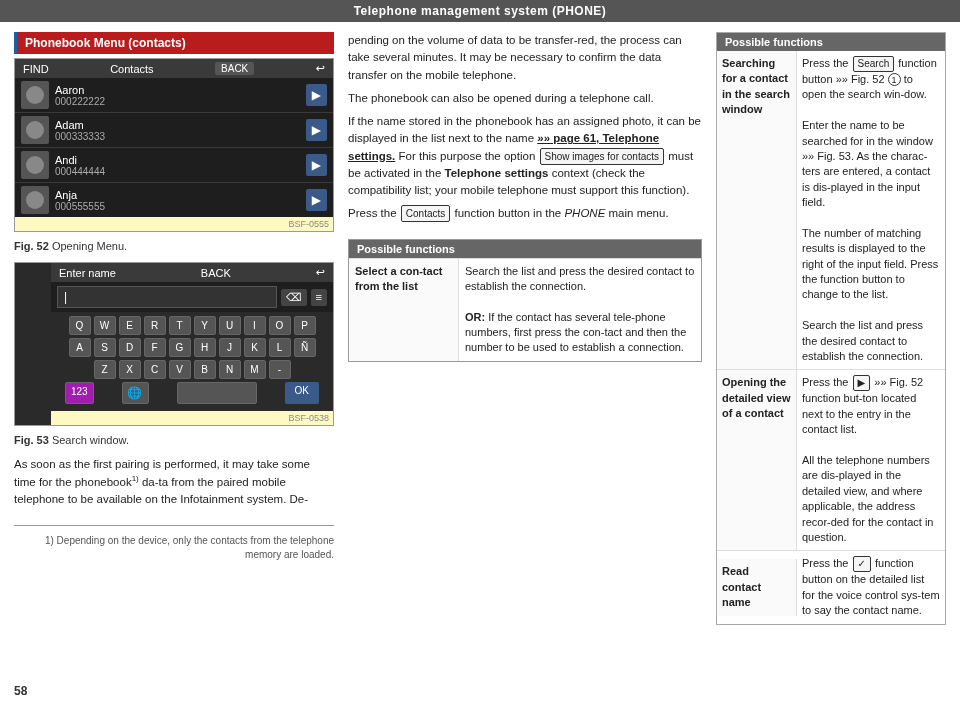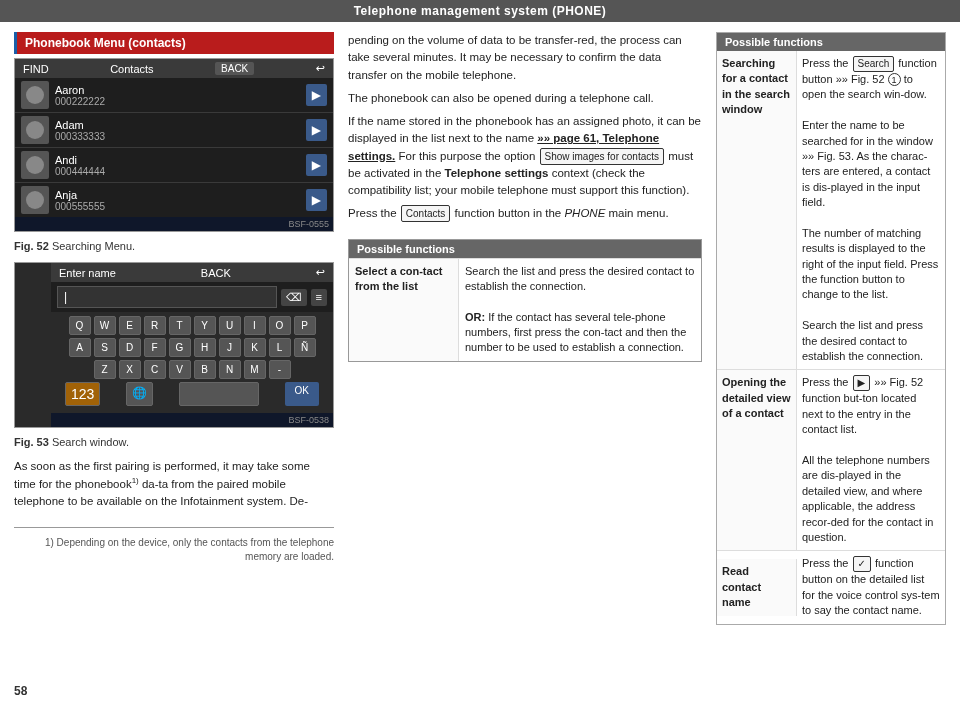--- a/index.html
+++ b/index.html
@@ -120,21 +120,21 @@
       font-size: 12px;
       background: #3a5a8a;
       padding: 4px 6px;
       border-radius: 2px;
     }
     .contacts-bsf {
       text-align: right;
       color: #888;
       font-size: 9px;
       padding: 2px 4px;
-      background: #0f172a;
+      background: #fef9c3;
     }
     .fig-caption {
       font-size: 11px;
       color: #333;
       margin-bottom: 8px;
       padding: 2px 0;
     }
     .fig-caption strong { font-weight: bold; }
     
     .search-ui {
@@ -199,21 +199,21 @@
       border: 1px solid #666;
     }
     .key-wide { min-width: 36px; }
     .key-ok {
       background: #3a5a8a;
       color: white;
       font-size: 10px;
       padding: 3px 10px;
       border-radius: 2px;
     }
-    .key-123 { background: #a16207; font-size: 14px; }
+    .key-123 { background: #a21caf; font-size: 10px; }
     .key-globe { font-size: 12px; }
     
     .middle-column {
       flex: 1;
       display: flex;
       flex-direction: column;
       gap: 0;
     }
     .body-text {
       font-size: 11.5px;
@@ -401,21 +401,21 @@
                 <div class="contact-number">000555555</div>
               </div>
               <span class="contact-arrow">▶</span>
             </div>
           </div>
         </div>
         <div class="contacts-bsf">BSF-0555</div>
       </div>
 
       <div class="fig-caption">
-        <strong>Fig. 52</strong>&nbsp;<span>Searching Menu.</span>
+        <strong>Fig. 52</strong>&nbsp;<span>Opening Menu.</span>
       </div>
 
       <div class="search-ui">
         <div class="search-topbar">
           <span>Enter name</span>
           <span class="back-btn">BACK</span>
           <span>↩</span>
         </div>
         <div class="search-input-row">
           <div class="search-text-field">|</div>

